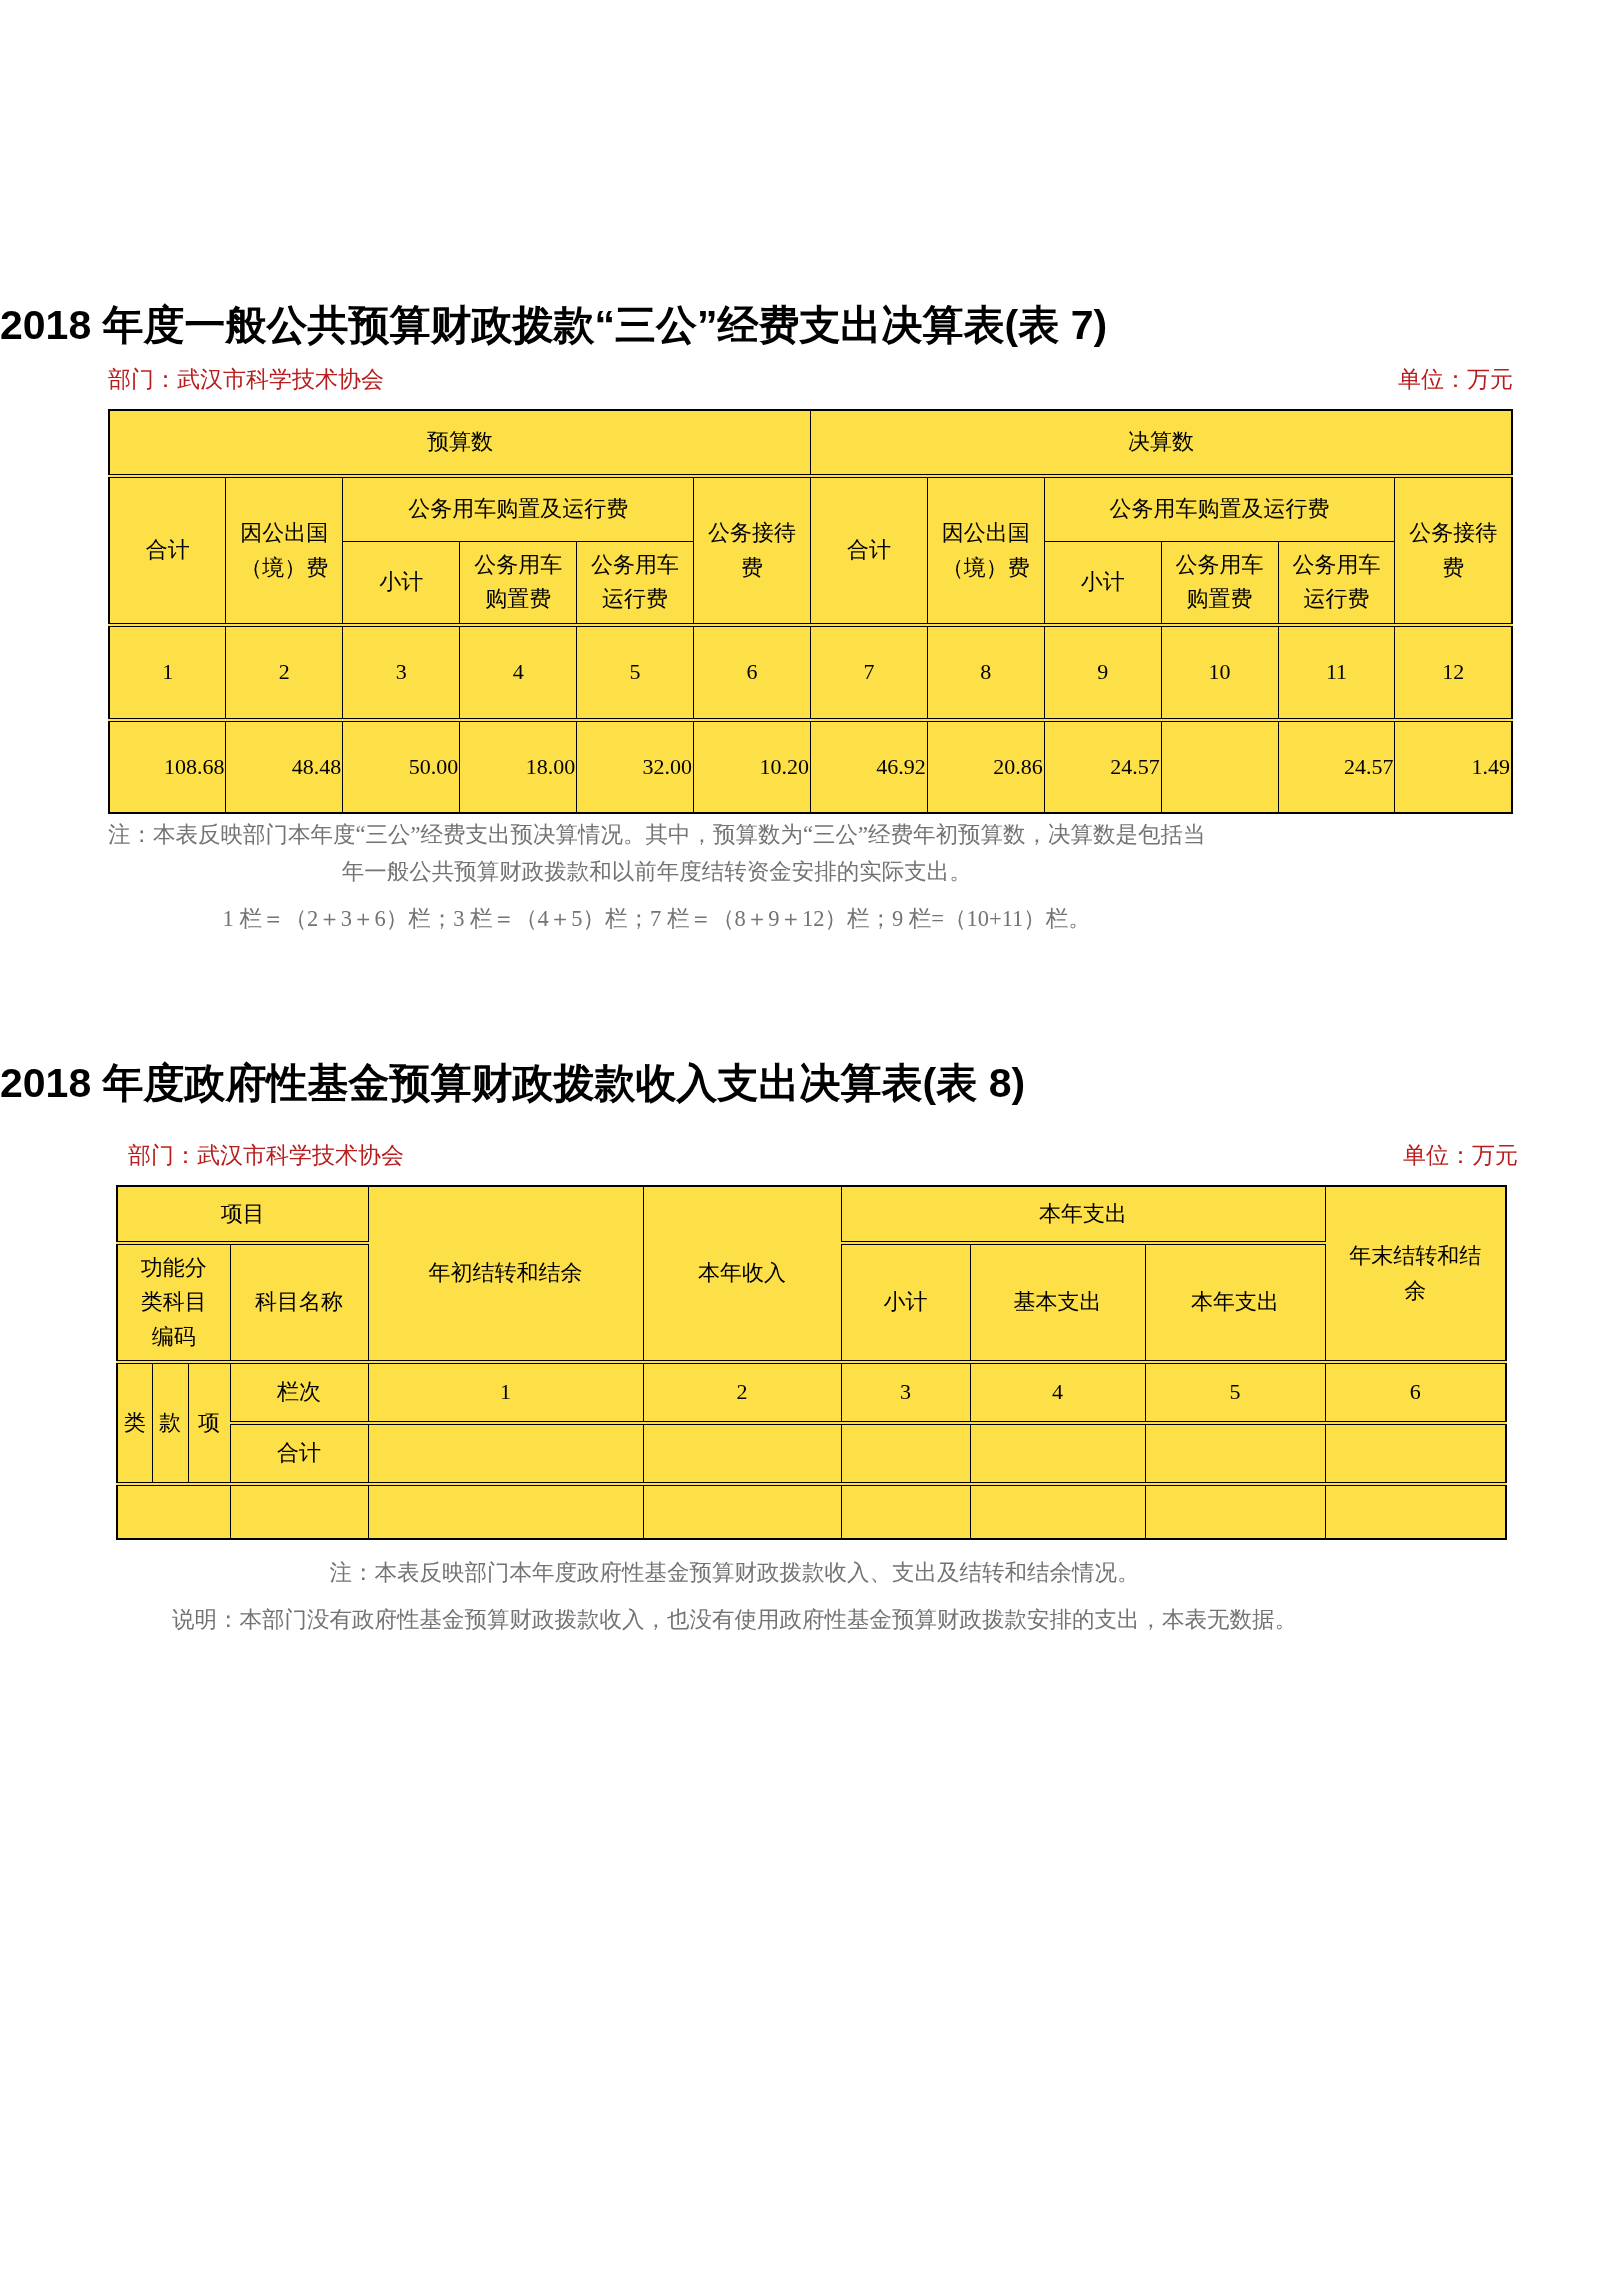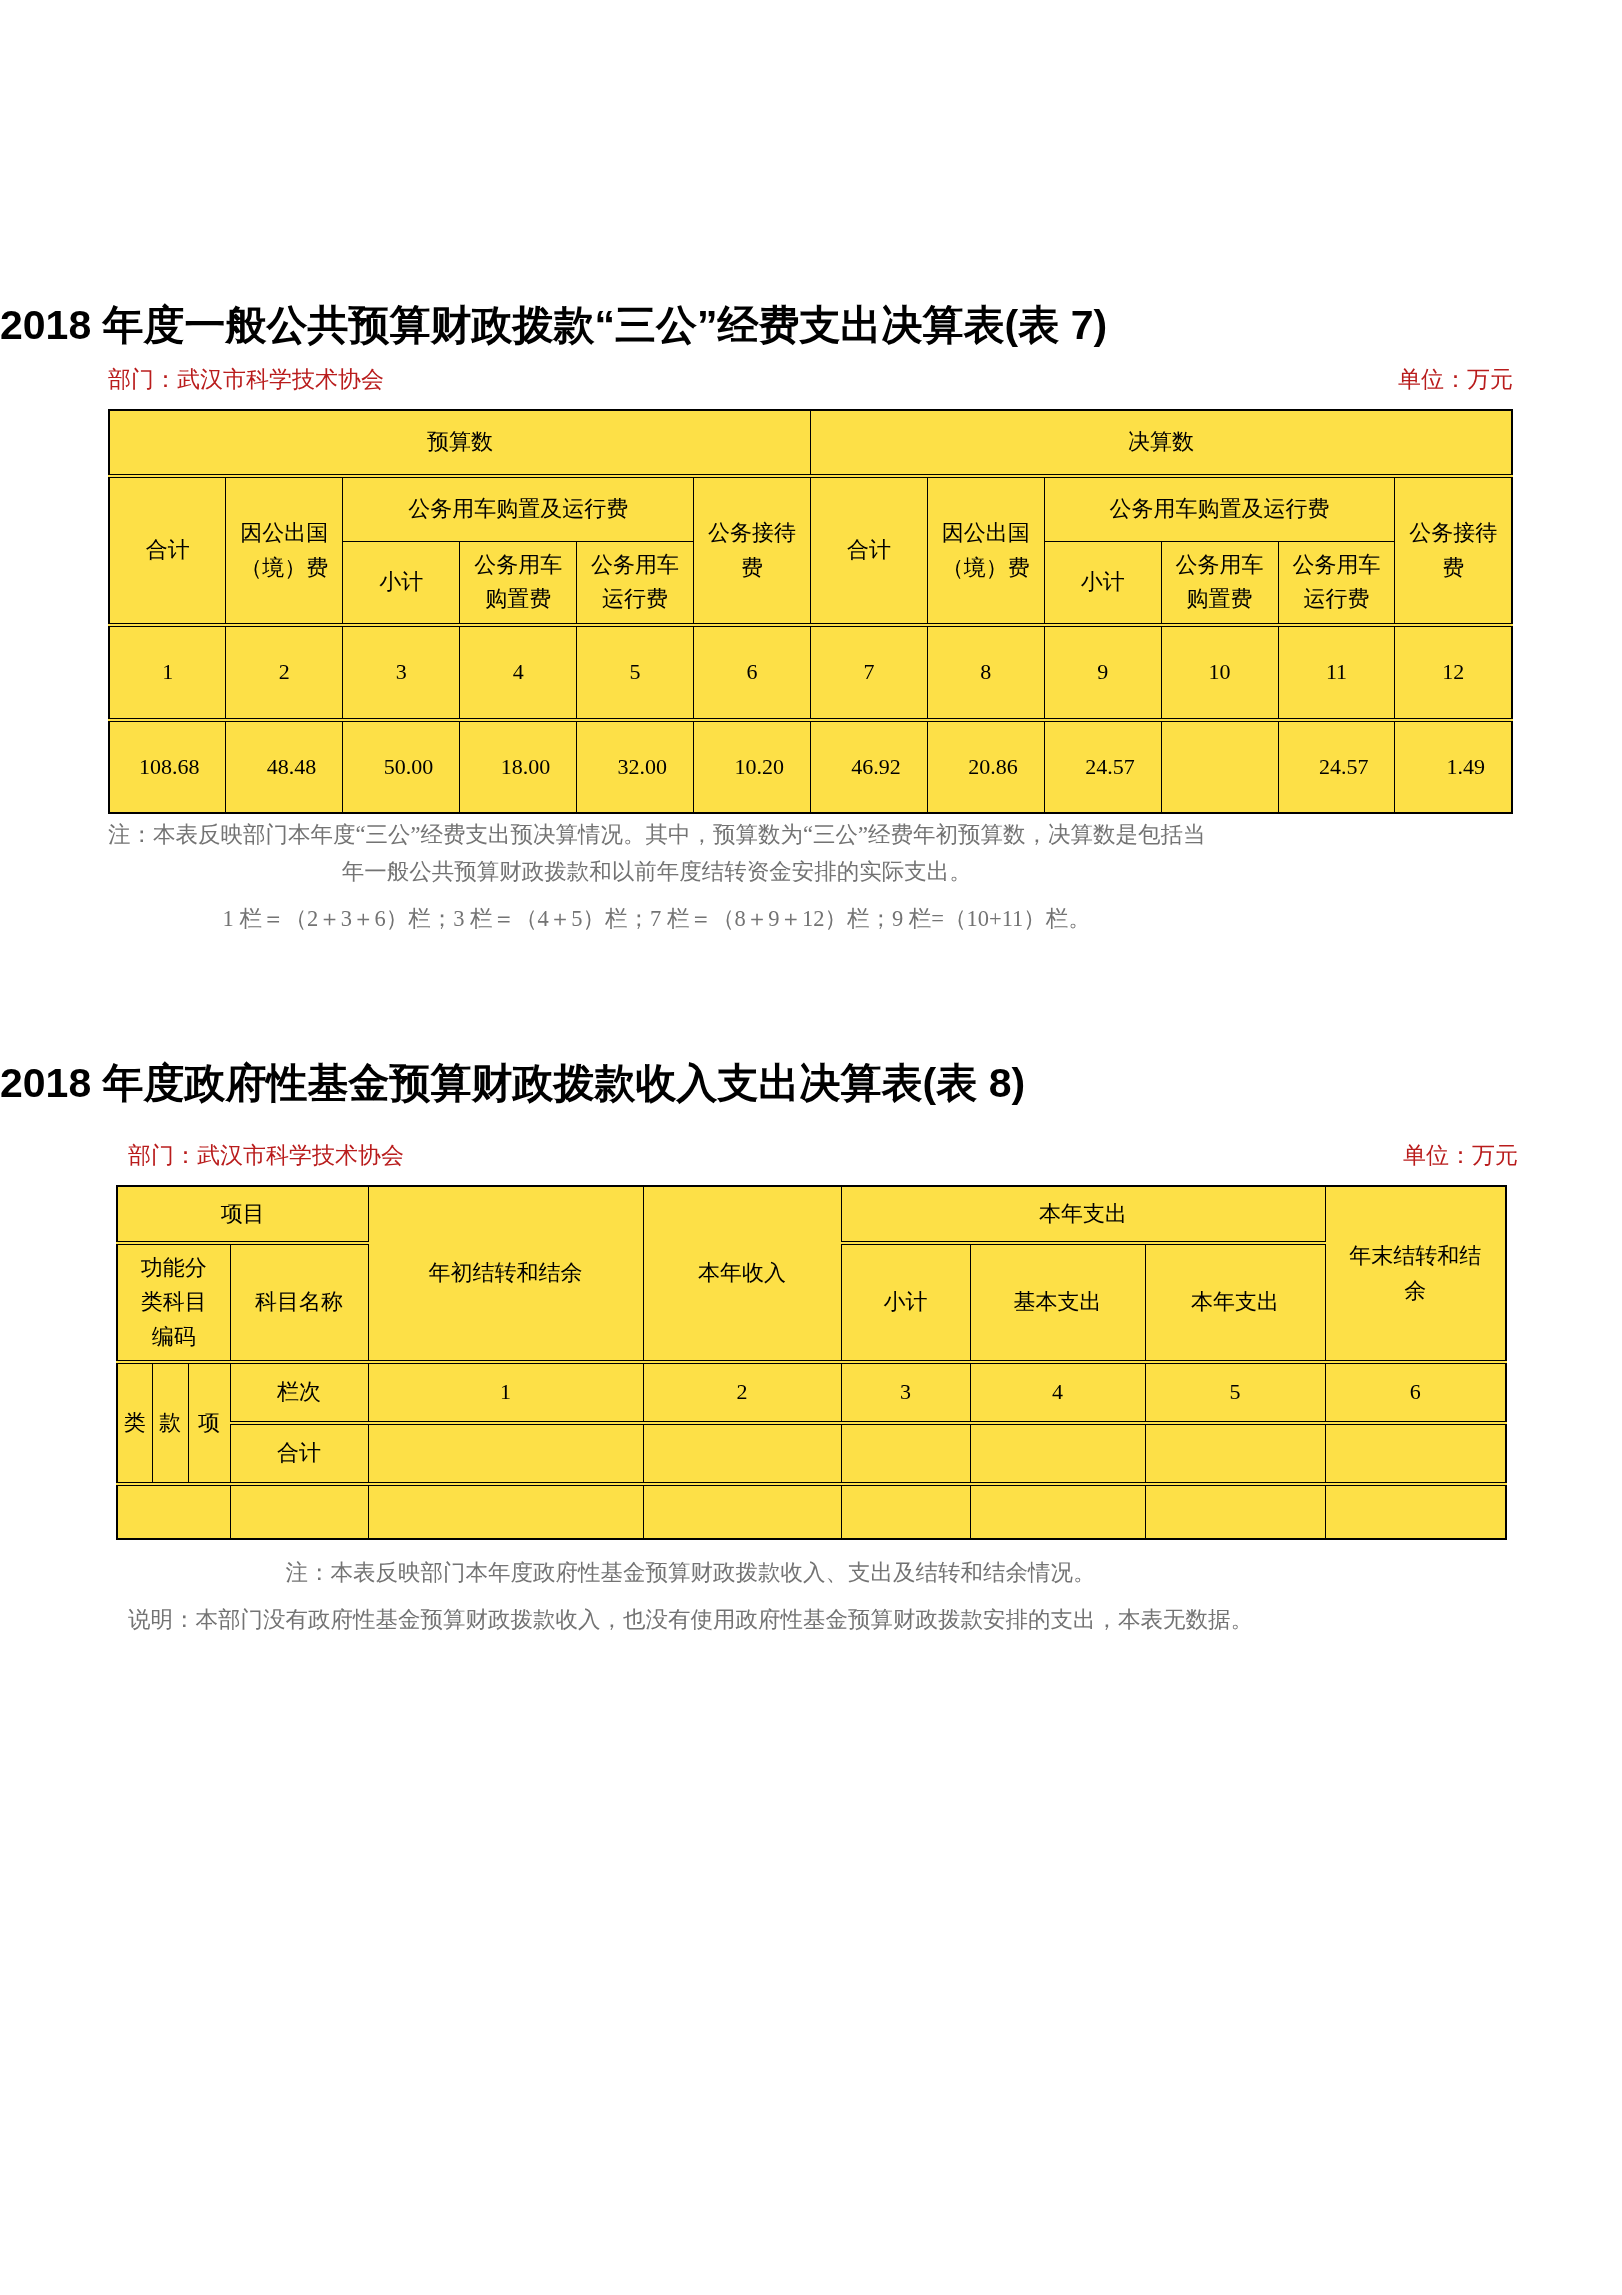--- a/index.html
+++ b/index.html
@@ -26,33 +26,33 @@
   }
   #t7{left:108px;top:409px;width:1405px;}
   #t8{left:116px;top:1185px;width:1390px;}
   .t td{
     border:1.4px solid #000;
     font-family:"Liberation Serif","DejaVu Serif",serif;
     font-size:22px;line-height:1.55;color:#000;
     text-align:center;vertical-align:middle;padding:0 4.1px;
   }
   td.db{border-bottom:4.8px double #000;}
-  td.val{text-align:right;padding-right:26px;}
+  td.val{text-align:right;padding-right:1px;}
   .w110{display:inline-block;width:75px;}
   .w200{display:inline-block;width:136px;}
 
   .note{
     position:absolute;
     font-family:Liberation Serif, serif;
     font-size:22.5px;line-height:37px;color:#737373;white-space:nowrap;text-align:center;
   }
   #note7{left:108px;top:816px;}
   #note7 .formula{margin-top:9.5px;}
   #note8{left:128px;top:1554px;}
-  #note8 div{margin-bottom:9.5px;}
+  #note8 div{margin-bottom:9.5px;margin-left:44px;}
 </style>
 </head>
 <body>
 
 <div class="page">
 
   <div id="title7" class="title">2018 年度一般公共预算财政拨款“三公”经费支出决算表(表 7)</div>
 
   <div id="meta7" class="meta">
     <span>部门：武汉市科学技术协会</span>

